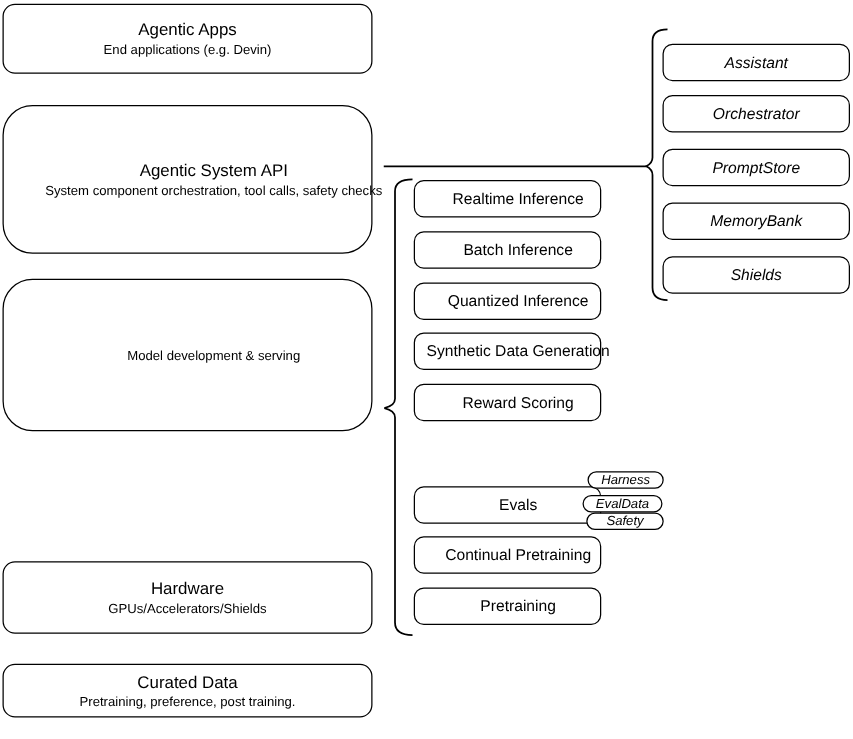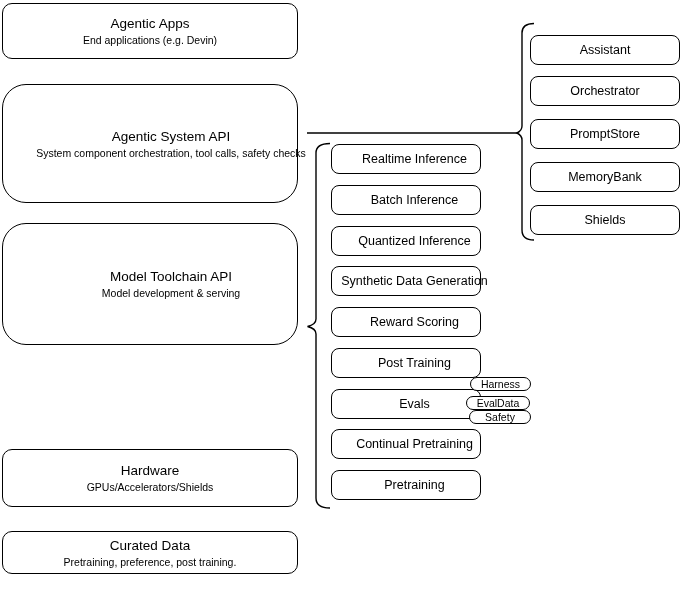--- a/index.html
+++ b/index.html
@@ -55,36 +55,38 @@
     width: 150px;
     height: 30px;
     border-radius: 8px;
     padding-left: 17px;
   }
   .rgt {
     left: 530px;
     width: 150px;
     height: 30px;
     border-radius: 8px;
+    font-style: italic;
   }
   .l {
     font-size: 12.5px;
     line-height: 14px;
     white-space: nowrap;
   }
   .pill {
     position: absolute;
     box-sizing: border-box;
     height: 14px;
     background: #ffffff;
     border: 1.2px solid #000000;
     border-radius: 7px;
     display: flex;
     align-items: center;
     justify-content: center;
+    font-style: italic;
   }
   .pill span {
     font-size: 10.5px;
     line-height: 12px;
     white-space: nowrap;
   }
 </style>
 </head>
 <body>
 
@@ -100,21 +102,20 @@
     <div class="t">Agentic Apps</div>
     <div class="s">End applications (e.g. Devin)</div>
   </div>
 
   <div class="box stack big" style="top:84px;height:119px">
     <div class="t">Agentic System API</div>
     <div class="s">System component orchestration, tool calls, safety checks</div>
   </div>
 
   <div class="box stack big" style="top:223px;height:122px">
-    <div class="t">Model Toolchain API</div>
     <div class="s">Model development &amp; serving</div>
   </div>
 
 
   <div class="box stack" style="top:449px;height:58px">
     <div class="t">Hardware</div>
     <div class="s">GPUs/Accelerators/Shields</div>
   </div>
 
   <div class="box stack" style="top:531px;height:43px">
@@ -129,23 +130,20 @@
     <span class="l">Batch Inference</span>
   </div>
   <div class="box mid" style="top:226px">
     <span class="l">Quantized Inference</span>
   </div>
   <div class="box mid" style="top:266px">
     <span class="l">Synthetic Data Generation</span>
   </div>
   <div class="box mid" style="top:307px">
     <span class="l">Reward Scoring</span>
-  </div>
-  <div class="box mid" style="top:348px">
-    <span class="l">Post Training</span>
   </div>
   <div class="box mid" style="top:389px">
     <span class="l">Evals</span>
   </div>
   <div class="box mid" style="top:429px">
     <span class="l">Continual Pretraining</span>
   </div>
   <div class="box mid" style="top:470px">
     <span class="l">Pretraining</span>
   </div>

